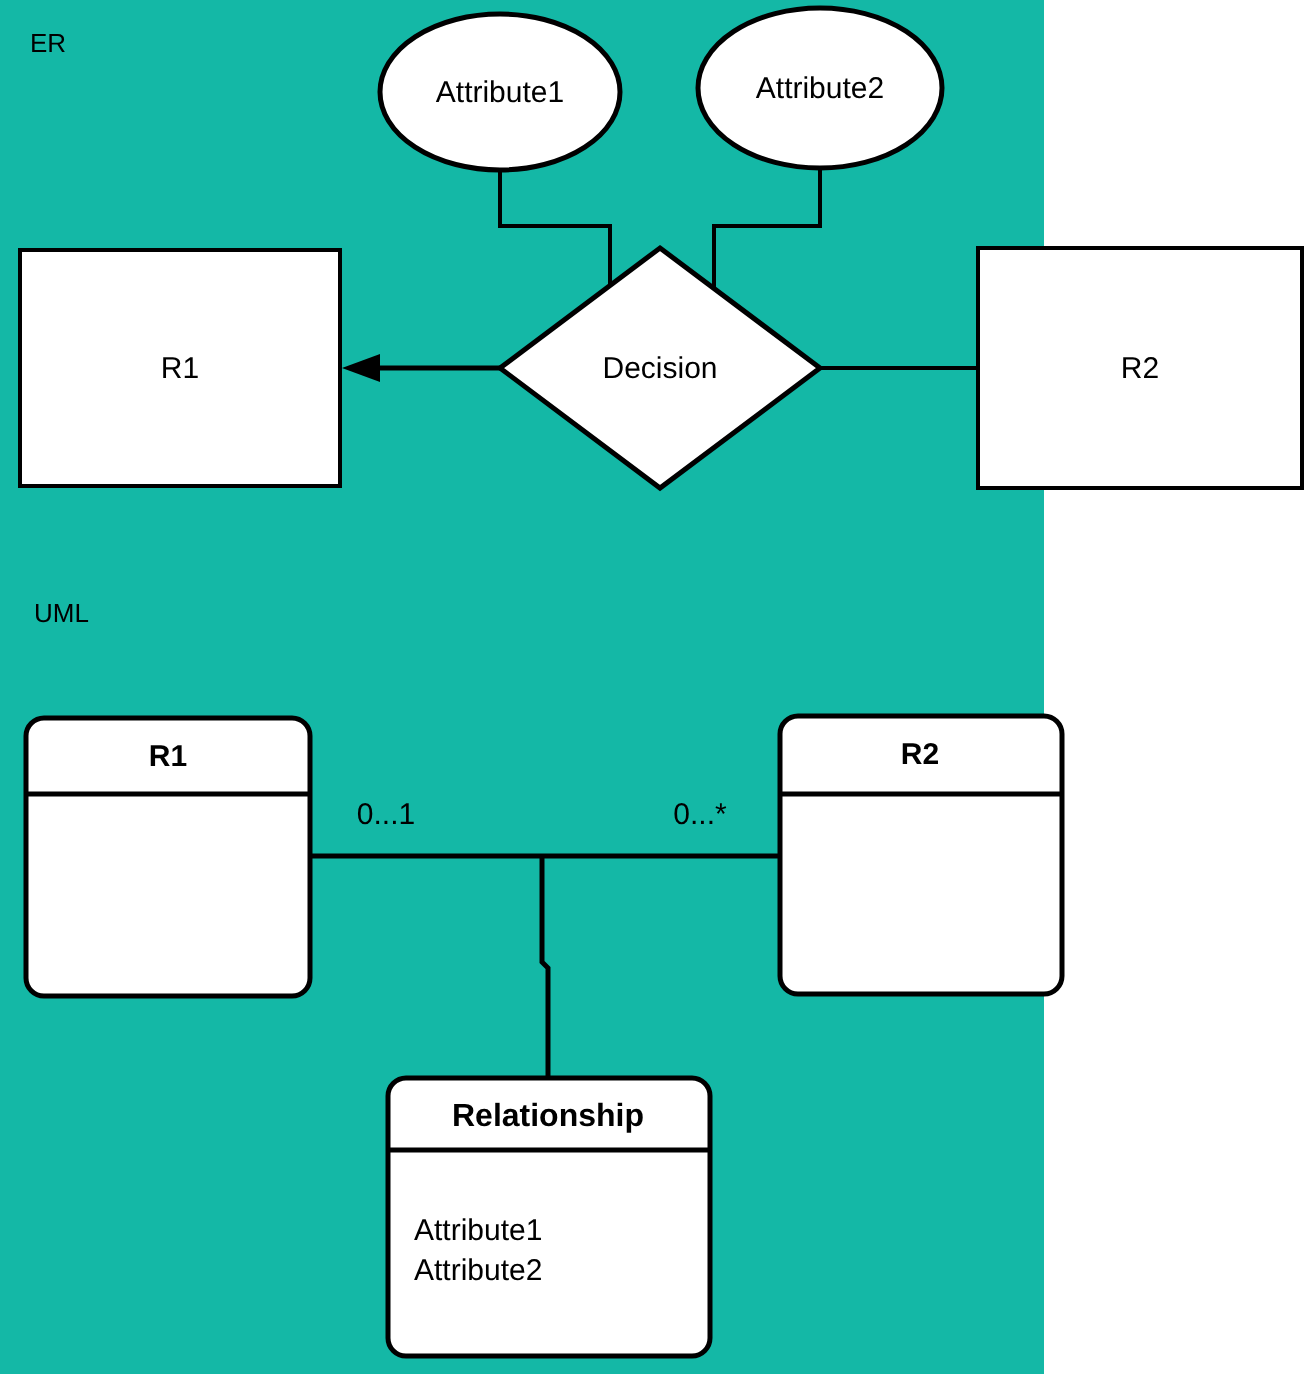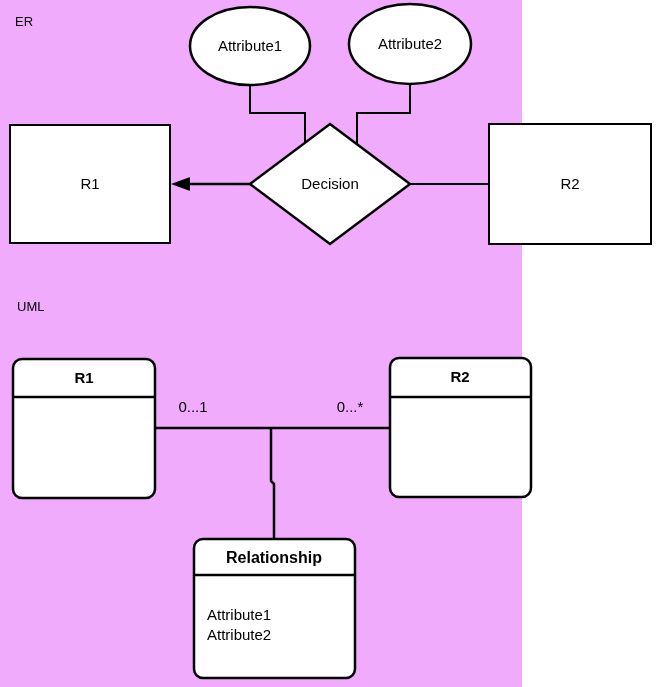--- a/index.html
+++ b/index.html
@@ -4,21 +4,21 @@
 <style>
   html, body {
     margin: 0;
     padding: 0;
     background: #ffffff;
   }
   .canvas {
     position: relative;
     width: 522px;
     height: 687px;
-    background: #f0abfc;
+    background: #14b8a6;
     font-family: "Liberation Sans", sans-serif;
   }
   svg text {
     font-family: "Liberation Sans", sans-serif;
     fill: #000000;
   }
   .section-label { font-size: 13px; }
   .shape-label   { font-size: 15px; }
   .class-title   { font-size: 15px; font-weight: bold; }
   .class-title-lg{ font-size: 16px; font-weight: bold; }

